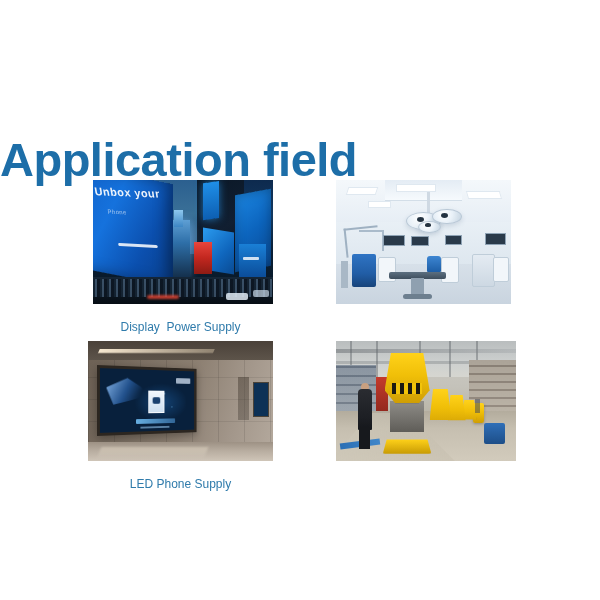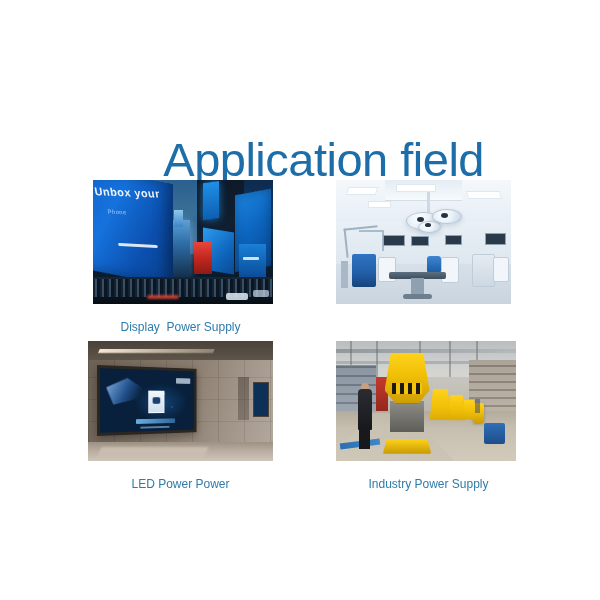--- a/index.html
+++ b/index.html
@@ -21,23 +21,23 @@
     height: 600px;
     background: #ffffff;
   }
 
   
   .page-title {
     position: absolute;
     left: 0;
     top: 103px;
     width: 484px;
-    text-align: right;
+    text-align: left;
     font-size: 47px;
-    font-weight: normal;
+    font-weight: bold;
     letter-spacing: -0.5px;
     color: #1d6ea8;
     line-height: 1.1;
     white-space: pre;
   }
 
   
   .grid {
     position: absolute;
     left: 88px;
@@ -576,21 +576,21 @@
             <div class="jet"></div>
             <div class="ad-card"></div>
             <div class="ad-text"></div>
             <div class="ad-text2"></div>
             <div class="brand"></div>
           </div>
         </div>
         <div class="floor"></div>
         <div class="floor-refl"></div>
       </div>
-      <div class="caption">LED Power Power</div>
+      <div class="caption">LED Phone Supply</div>
     </div>
 
     <div class="cell cell-br">
       <div class="thumb ph-industry">
         <div class="roof"></div>
         <div class="truss t1"></div>
         <div class="truss t2"></div>
         <div class="truss t3"></div>
         <div class="truss t4"></div>
         <div class="truss t5"></div>
@@ -609,17 +609,16 @@
         <div class="fixture fx-main"></div>
         <div class="fx-main-dark"></div>
         <div class="fixture fx-base"></div>
         <div class="person-far"></div>
         <div class="cart-blue"></div>
         <div class="blue-rail"></div>
         <div class="worker-head"></div>
         <div class="worker-body"></div>
         <div class="worker-leg"></div>
       </div>
-      <div class="caption">Industry Power Supply</div>
     </div>
 
   </div>
 </div>
 
 </body></html>

